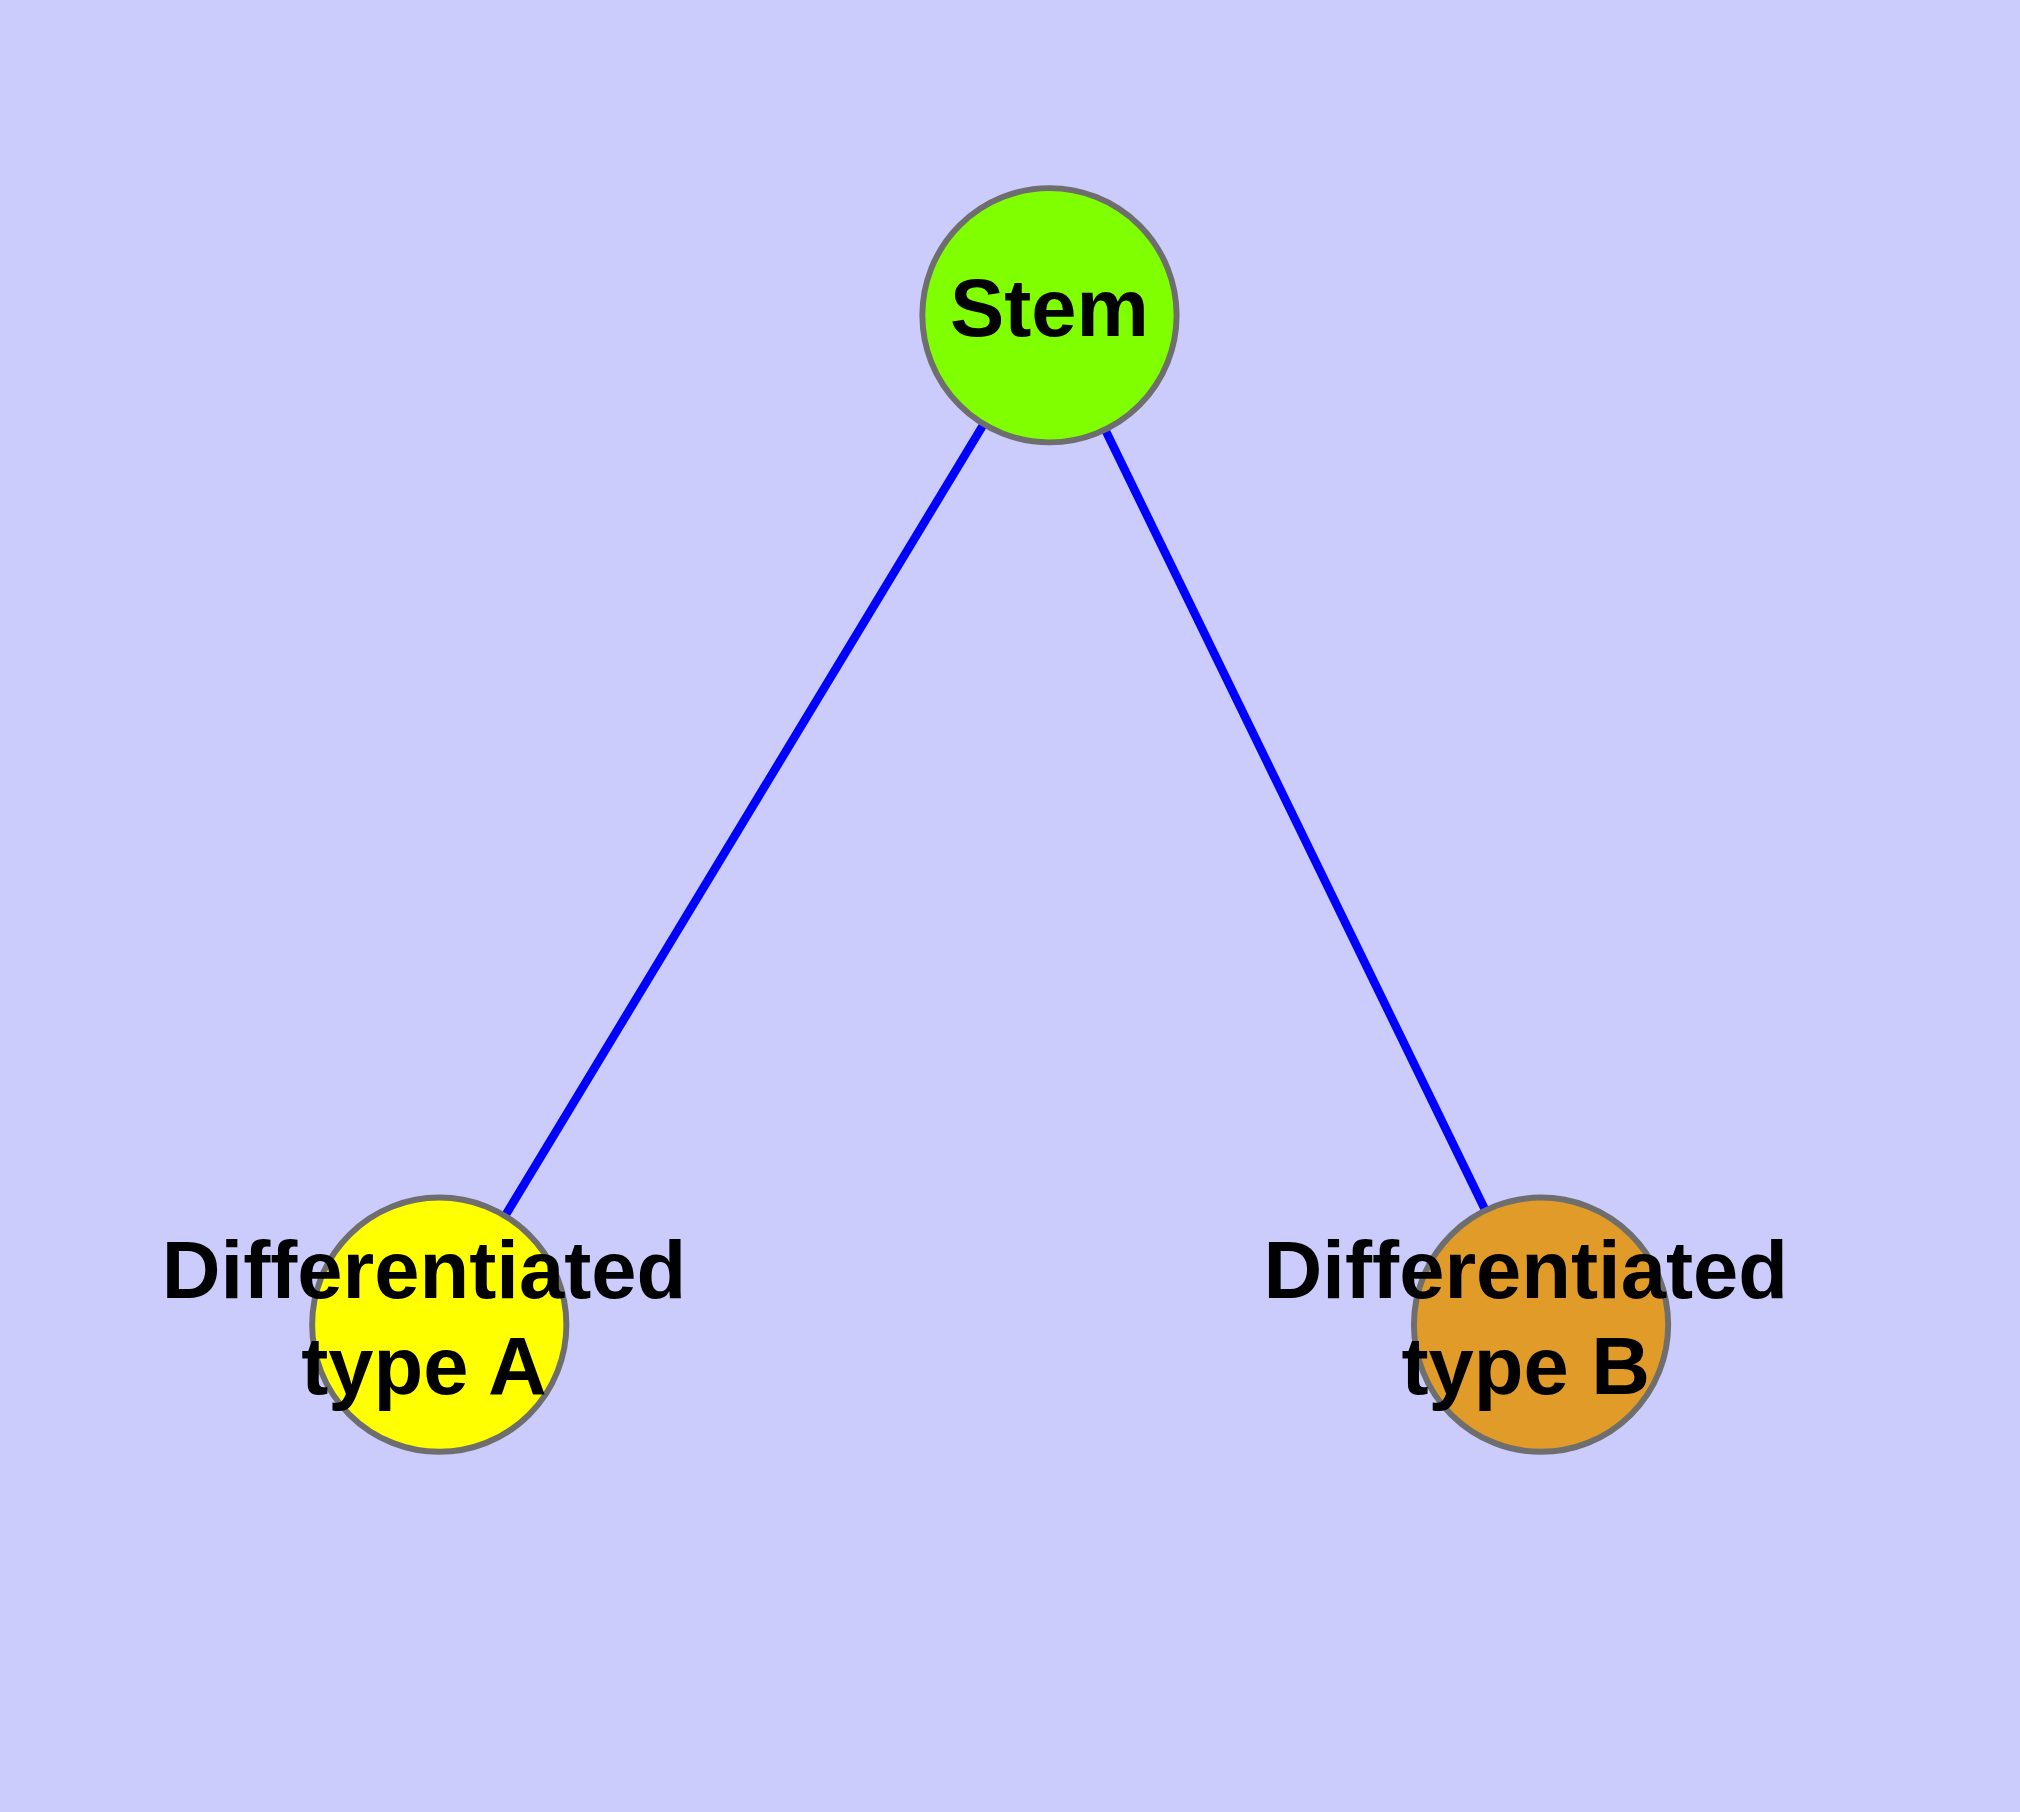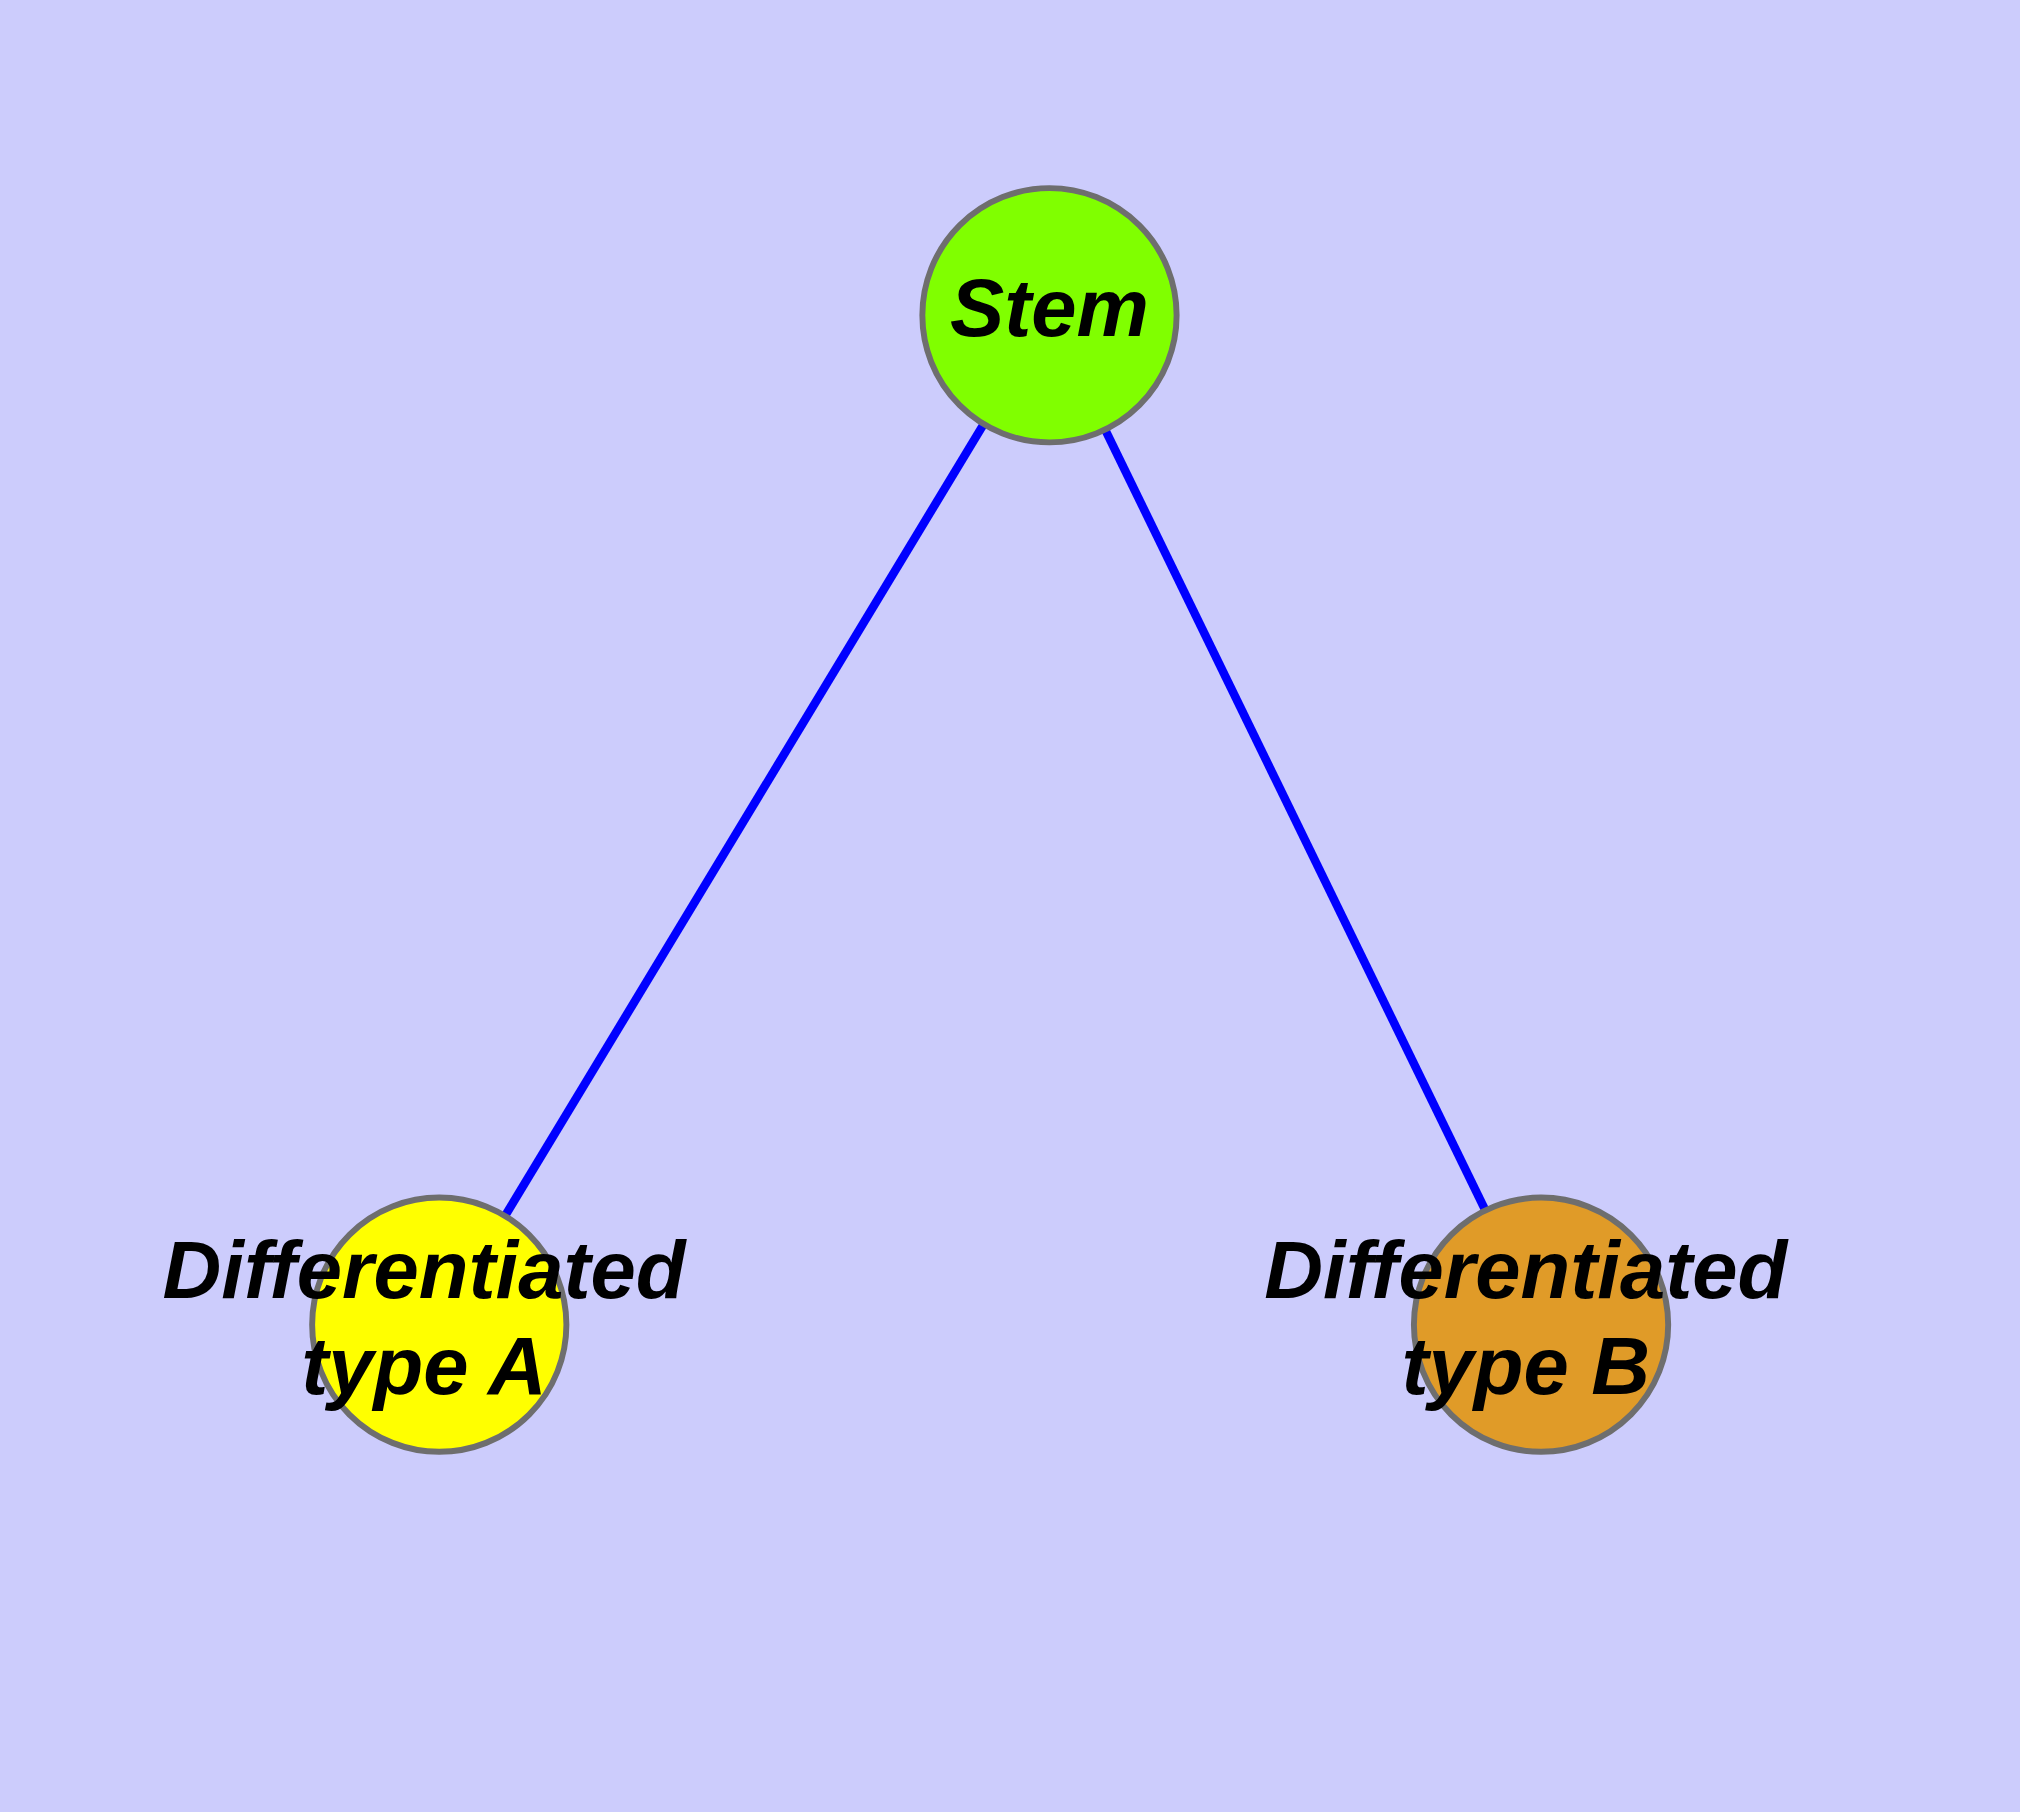--- a/index.html
+++ b/index.html
@@ -6,21 +6,20 @@
     margin: 0;
     padding: 0;
     background: #ffffff;
   }
   #stage {
     position: relative;
     width: 2021px;
     height: 1812px;
     overflow: hidden;
     font-family: "Liberation Sans", "DejaVu Sans", sans-serif;
-    font-style: italic;
   }
   #canvas-bg {
     position: absolute;
     left: 0; top: 0;
     width: 100%; height: 100%;
   }
   #graph-svg {
     position: absolute;
     left: 0; top: 0;
     width: 2021px;

